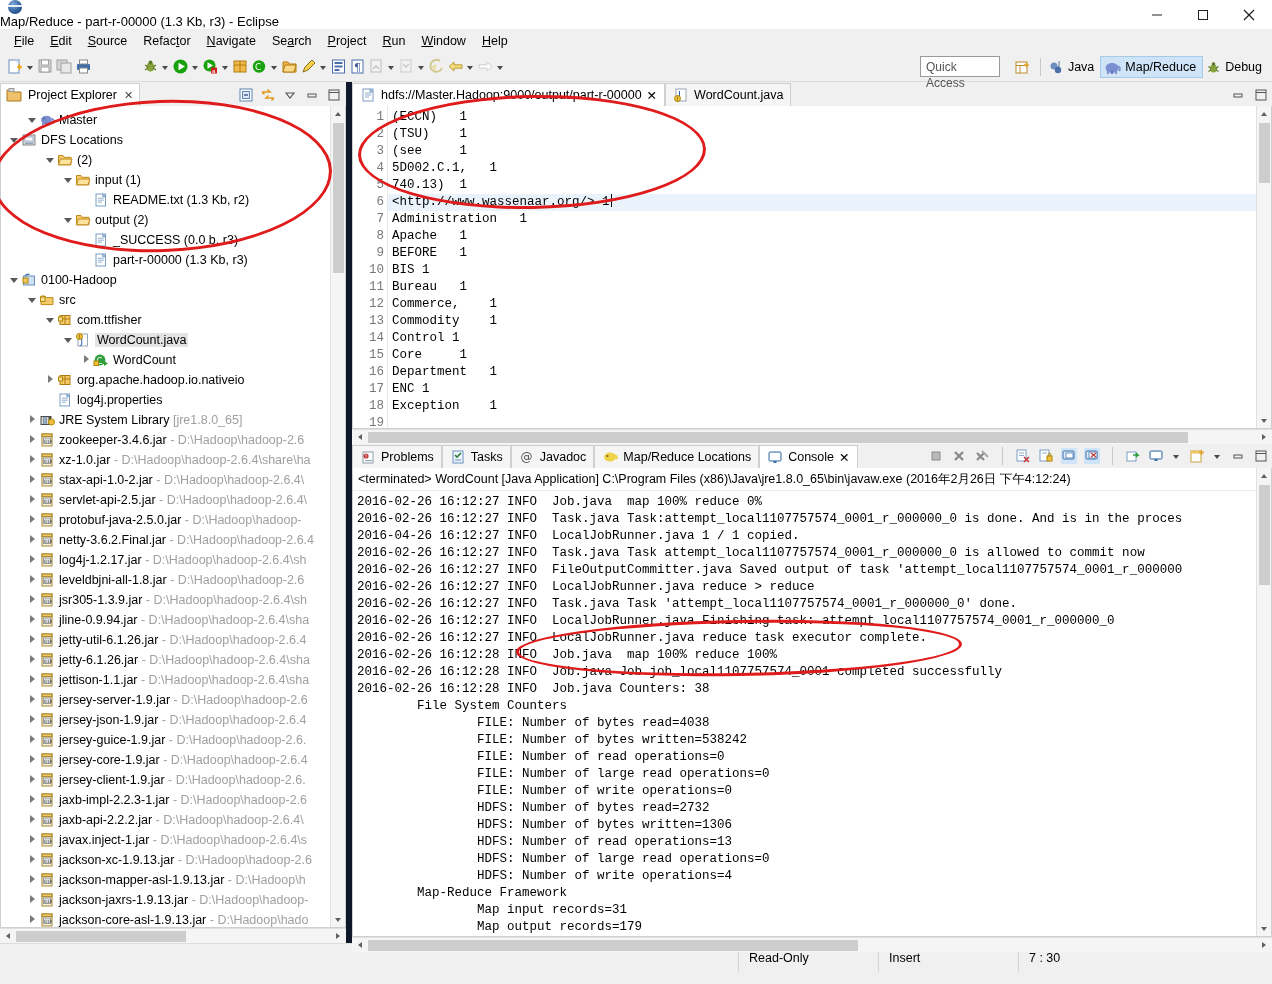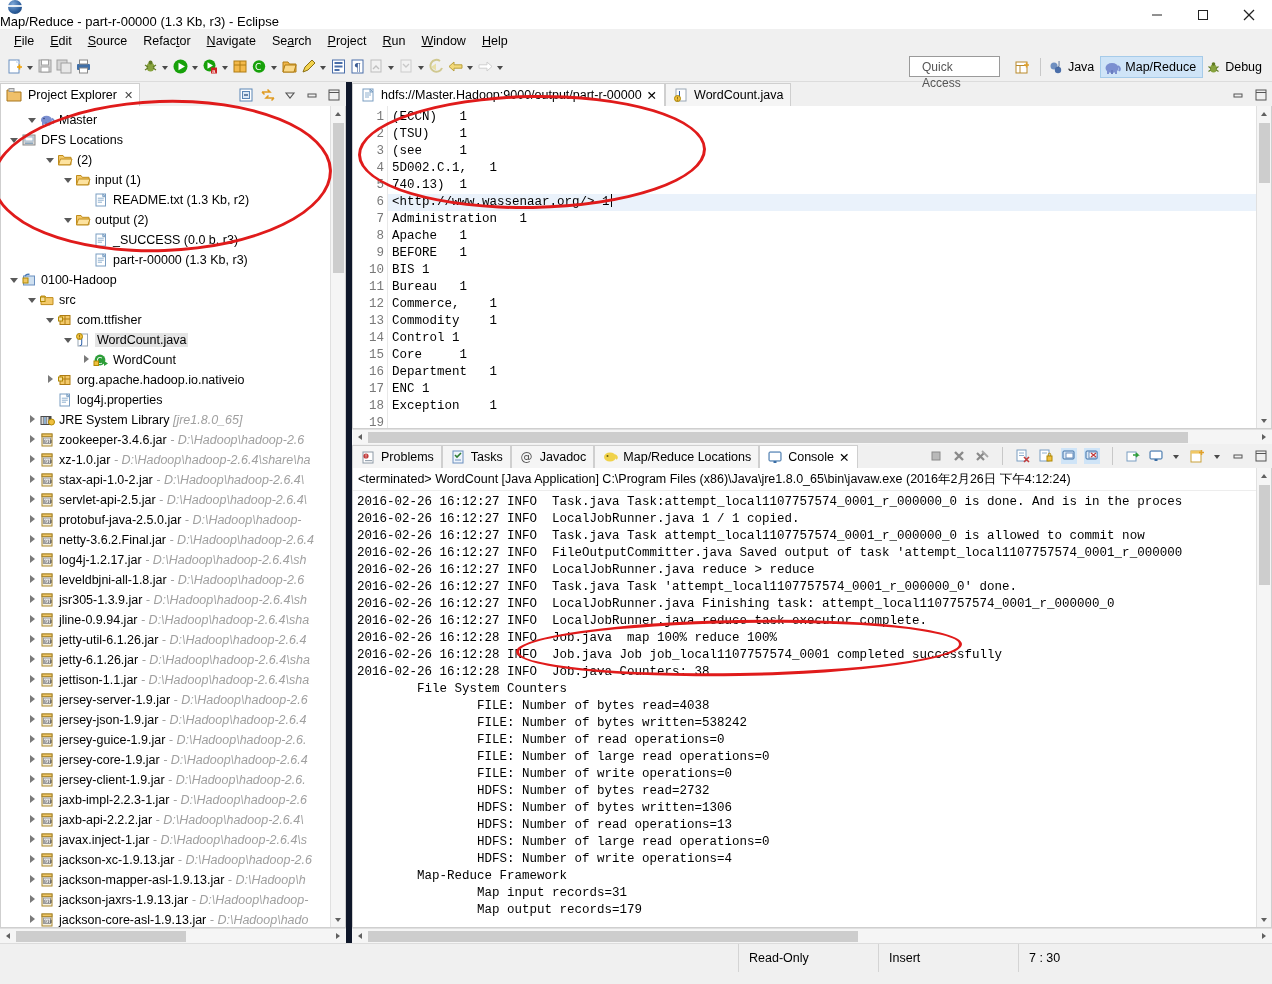--- a/index.html
+++ b/index.html
@@ -37,23 +37,23 @@
              padding-left:6px; position:relative; border-bottom:1px solid #dcdcdc;}
   .tb-item { display:flex; align-items:center; height:24px; padding:0 1px; }
   .tb-ico { width:17px;height:17px; position:relative; display:inline-block; }
   .tb-arrow { width:11px; height:16px; position:relative; }
   .tb-arrow::after{ content:""; position:absolute; left:2px; top:7px;
       border-left:3.5px solid transparent;border-right:3.5px solid transparent;border-top:4px solid #4a4a4a;}
   .tb-sep { width:1px;height:18px;background:#c8c8c8;margin:0 5px; }
   .tb-gap { width:16px; }
   
   #quick-access {
-    position:absolute; right:272px; top:4px; width:91px; height:21px;
+    position:absolute; right:272px; top:4px; width:80px; height:21px;
     border:1px solid #9a9a9a; background:#fff; font-size:12px; color:#555;
-    padding:2px 12px; line-height:16px;
+    padding:2px 5px; line-height:16px;
   }
   #persp-bar { position:absolute; right:4px; top:3px; display:flex; align-items:center; height:24px; }
   .persp { display:flex; align-items:center; height:22px; padding:0 6px 0 3px; gap:4px; font-size:12.5px;}
   .persp.active { background:#cfe4f7; border:1px solid #a6cbe9; }
   
   #main { display:flex; height:861px; }
   
   #left { width:352px; background:#f0f0f0; display:flex; flex-direction:column;
           border-right:6px solid #0f172a; }
   .view-tabs { height:24px; display:flex; align-items:flex-end; position:relative;
@@ -66,21 +66,21 @@
                overflow:hidden; }
   #tree { padding:4px 0 0 0; }
   .row { display:flex; align-items:center; height:20px; white-space:nowrap; font-size:12.5px; }
   .tw { width:14px; height:20px; flex:none; position:relative; }
   .tw.down::after{ content:"";position:absolute;left:3px;top:8px;
       border-left:4px solid transparent;border-right:4px solid transparent;border-top:5px solid #5a5a5a;}
   .tw.right::after{ content:"";position:absolute;left:5px;top:5px;
       border-top:4px solid transparent;border-bottom:4px solid transparent;border-left:5px solid #7a7a7a;}
   .ico { width:16px;height:16px;flex:none;margin-right:4px;position:relative;display:inline-block; }
   .lbl { color:#000; }
-  .lbl .dim { color:#a0a0a0;font-style:italic; }
+  .lbl .dim { color:#a0a0a0; }
   .sel-name { background:#e4e4e4; padding:0 2px; }
   
   .vsb { position:absolute; right:0; top:0; width:15px; bottom:0; background:#f5f5f5;
          border-left:1px solid #e0e0e0; }
   .vsb .thumb { position:absolute; left:2px; width:11px; background:#cdcdcd; }
   .vsb .arw { position:absolute;left:0;width:15px;height:15px; }
   .vsb .arw.up::after{content:"";position:absolute;left:4px;top:6px;border-left:3.5px solid transparent;
       border-right:3.5px solid transparent;border-bottom:4px solid #606060;}
   .vsb .arw.dn::after{content:"";position:absolute;left:4px;top:6px;border-left:3.5px solid transparent;
       border-right:3.5px solid transparent;border-top:4px solid #606060;}
@@ -1118,22 +1118,23 @@
             <svg width="16" height="16">
                 <rect x="3" y="3" width="10" height="10" fill="none" stroke="#555"></rect>
                 <line x1="3" y1="5.5" x2="13" y2="5.5" stroke="#555"></line>
               </svg>
           </span>
         </div>
       </div>
       <div id="console-body">
         <div id="console-head">&lt;terminated&gt; WordCount [Java Application] C:\Program Files (x86)\Java\jre1.8.0_65\bin\javaw.exe (2016年2月26日 下午4:12:24)</div>
         <div id="console-log">
+            <div>2016-02-26 16:12:27 INFO  Job.java  map 100% reduce 0%</div>
             <div>2016-02-26 16:12:27 INFO  Task.java Task:attempt_local1107757574_0001_r_000000_0 is done. And is in the proces</div>
-            <div>2016-02-26 16:12:27 INFO  LocalJobRunner.java 1 / 1 copied.</div>
+            <div>2016-04-26 16:12:27 INFO  LocalJobRunner.java 1 / 1 copied.</div>
             <div>2016-02-26 16:12:27 INFO  Task.java Task attempt_local1107757574_0001_r_000000_0 is allowed to commit now</div>
             <div>2016-02-26 16:12:27 INFO  FileOutputCommitter.java Saved output of task 'attempt_local1107757574_0001_r_000000</div>
             <div>2016-02-26 16:12:27 INFO  LocalJobRunner.java reduce &gt; reduce</div>
             <div>2016-02-26 16:12:27 INFO  Task.java Task 'attempt_local1107757574_0001_r_000000_0' done.</div>
             <div>2016-02-26 16:12:27 INFO  LocalJobRunner.java Finishing task: attempt_local1107757574_0001_r_000000_0</div>
             <div>2016-02-26 16:12:27 INFO  LocalJobRunner.java reduce task executor complete.</div>
             <div>2016-02-26 16:12:28 INFO  Job.java  map 100% reduce 100%</div>
             <div>2016-02-26 16:12:28 INFO  Job.java Job job_local1107757574_0001 completed successfully</div>
             <div>2016-02-26 16:12:28 INFO  Job.java Counters: 38</div>
             <div>        File System Counters</div>

